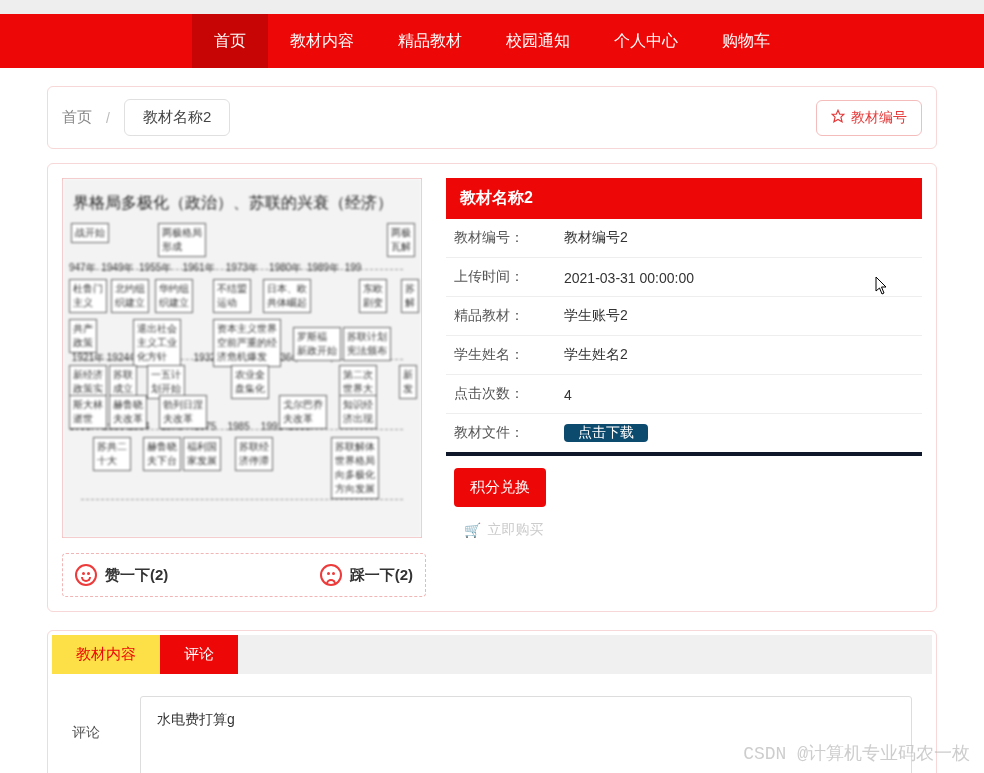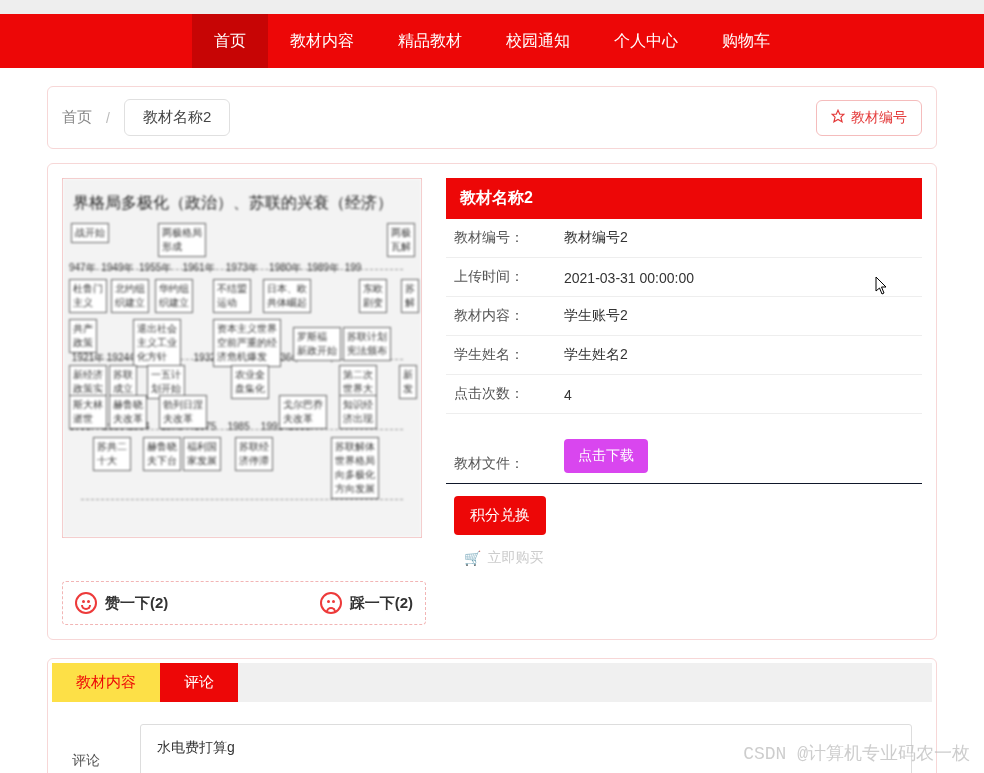--- a/index.html
+++ b/index.html
@@ -20,21 +20,21 @@
   .detail-row { display: flex; gap: 24px; align-items: flex-start; }
   .thumb { width: 360px; height: 360px; border: 1px solid #f5bcbc; display: flex; align-items: center; justify-content: center; background: #fdfdfd; }
   .thumb-inner { width: 100%; height: 100%; background: #f3f3f3; filter: blur(1px); position: relative; overflow: hidden; }
   .thumb-inner .line { position: absolute; left: 5%; right: 5%; border-top: 1px dashed #999; }
   .thumb-inner .box { position: absolute; border: 1px solid #666; background: #fff; font-size: 10px; color: #333; padding: 2px 3px; }
   .info { flex: 1; }
   .info-title { background: #ed0707; color: #fff; padding: 10px 14px; font-size: 16px; font-weight: 600; }
   .info-row { display: flex; align-items: flex-end; padding: 10px 8px; border-bottom: 1px solid #eee; font-size: 14px; }
   .info-label { width: 110px; color: #555; }
   .info-val { color: #333; }
-  .dl-btn { background: #d946ef; color: #fff; border: none; border-radius: 4px; padding: 8px 14px; cursor: pointer; font-size: 14px; margin-top: 15px; }
+  .dl-btn { background: #0c4a6e; color: #fff; border: none; border-radius: 4px; padding: 0 14px; cursor: pointer; font-size: 14px; }
   .pts-btn { background: #ed0707; color: #fff; border: none; border-radius: 4px; padding: 10px 16px; cursor: pointer; font-size: 15px; margin-top: 12px; margin-left: 8px; }
   .disabled-note { color: #ccc; padding: 14px 0 0 18px; font-size: 14px; display:flex; align-items:center; gap:6px;}
   .vote-bar { margin-top: 14px; border: 1px dashed #f2b5b5; border-radius: 4px; width: 364px; display: flex; padding: 10px 12px; gap: 50px; justify-content: flex-end; }
   .vote { display: flex; align-items: center; gap: 8px; cursor: pointer; font-size: 15px; }
   .face { width: 22px; height: 22px; border: 2px solid #ed3a3a; border-radius: 50%; position: relative; }
   .face::before, .face::after { content: ""; position: absolute; background: #ed3a3a; width: 3px; height: 3px; border-radius: 50%; top: 6px; }
   .face::before { left: 5px; } .face::after { right: 5px; }
   .face .mouth { position: absolute; width: 10px; height: 5px; border: 2px solid #ed3a3a; border-top: none; border-radius: 0 0 10px 10px; left: 4px; top: 11px; }
   .face.sad .mouth { border-radius: 10px 10px 0 0; border-bottom: none; border-top: 2px solid #ed3a3a; top: 13px; }
   .tabs-wrap { margin-top: 18px; border: 1px solid #f7d7d7; border-radius: 6px; padding: 4px 4px 18px; }
@@ -135,32 +135,32 @@
 
         <div class="info-row">
           <span class="info-label">教材编号：</span>
           <span class="info-val">教材编号2</span>
         </div>
         <div class="info-row">
           <span class="info-label">上传时间：</span>
           <span class="info-val">2021-03-31 00:00:00</span>
         </div>
         <div class="info-row">
-          <span class="info-label">教材内容：</span>
+          <span class="info-label">精品教材：</span>
           <span class="info-val">学生账号2</span>
         </div>
         <div class="info-row">
           <span class="info-label">学生姓名：</span>
           <span class="info-val">学生姓名2</span>
         </div>
         <div class="info-row">
           <span class="info-label">点击次数：</span>
           <span class="info-val">4</span>
         </div>
-        <div class="info-row" style="border-bottom:1px solid #0f172a;">
+        <div class="info-row" style="border-bottom:4px solid #0f172a;">
           <span class="info-label">教材文件：</span>
           <button class="dl-btn">点击下载</button>
         </div>
         <button class="pts-btn">积分兑换</button>
         <div class="disabled-note">
           <span>🛒</span>
           <span>立即购买</span>
         </div>
       </div>
     </div>

